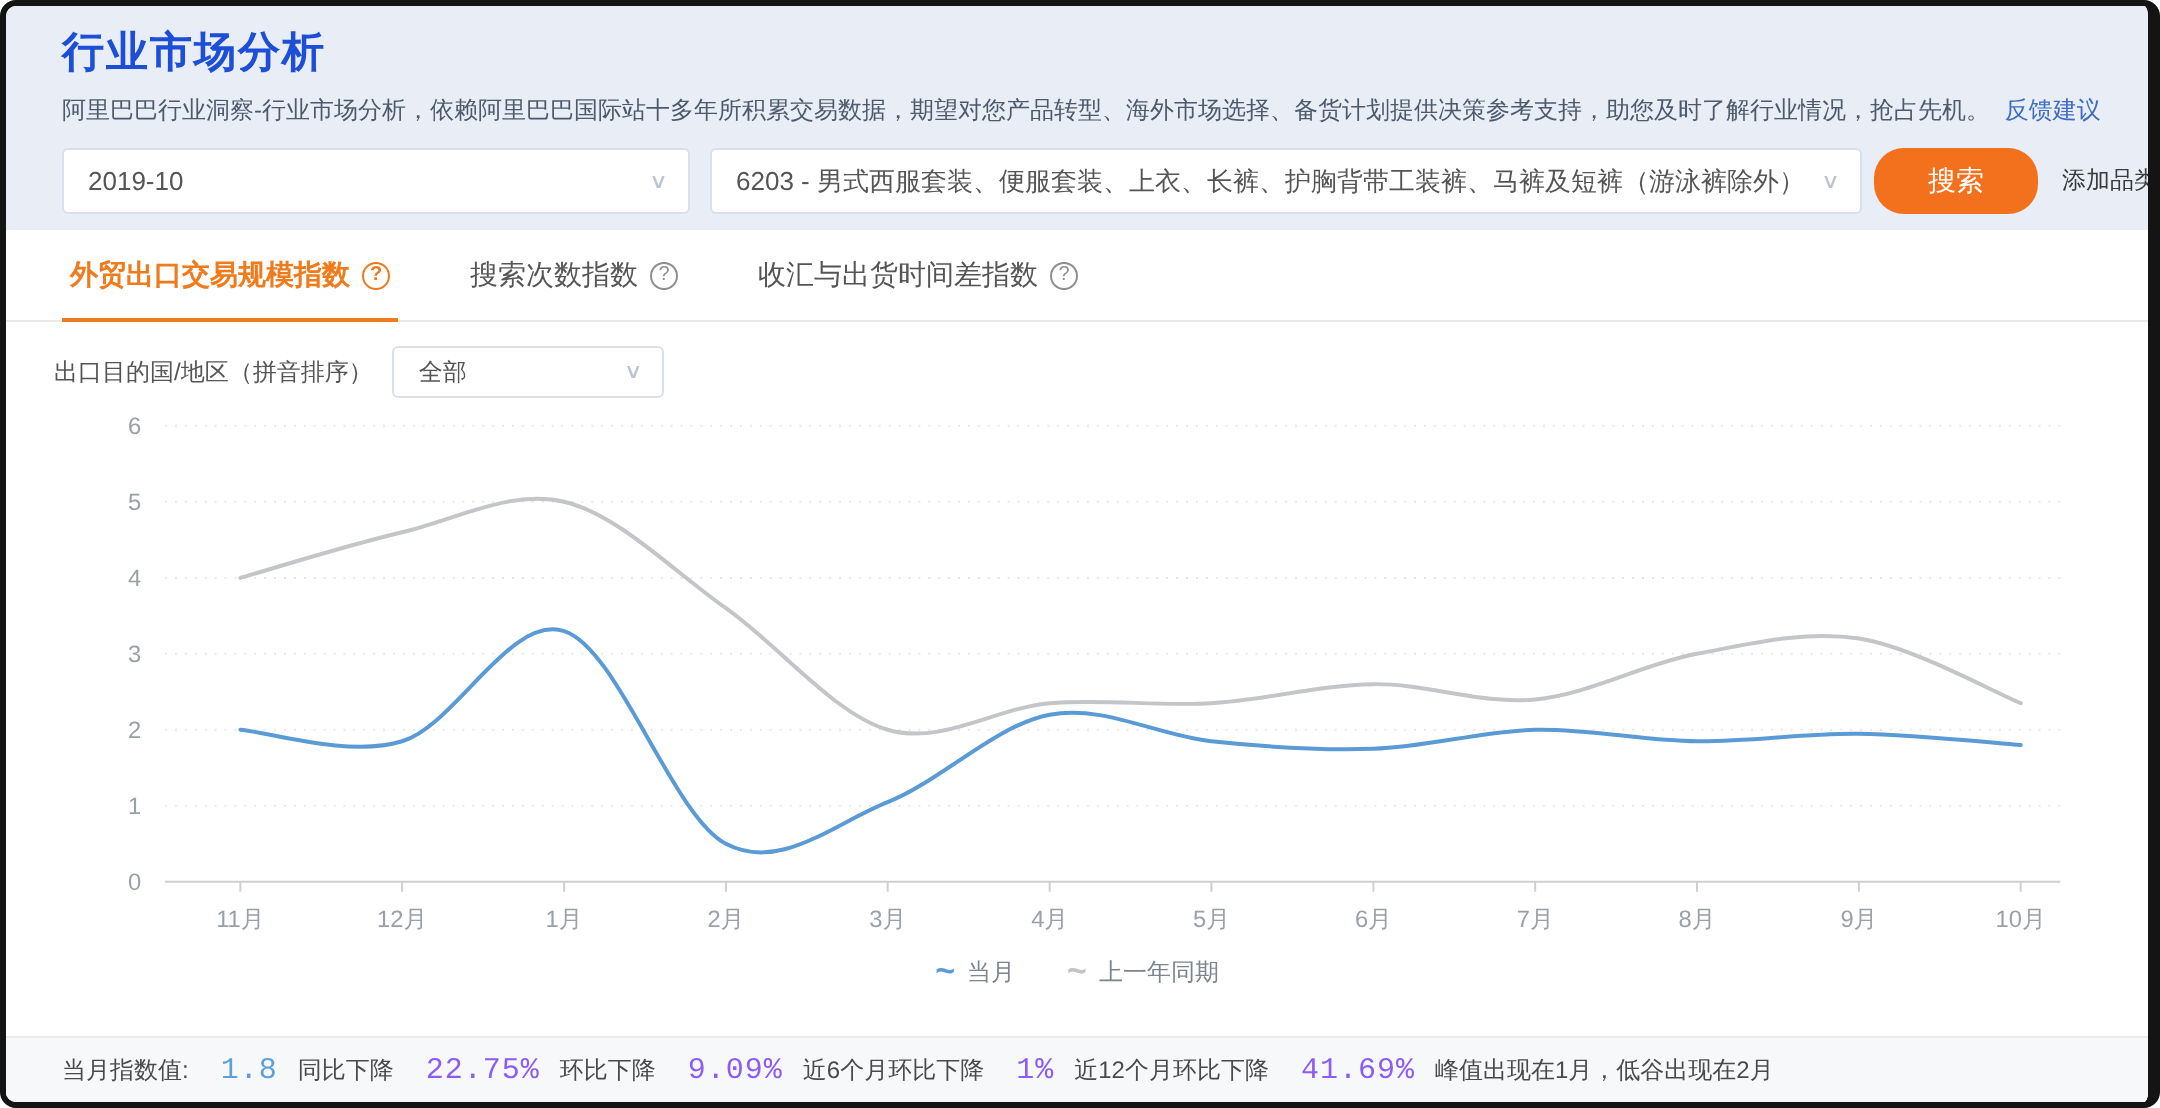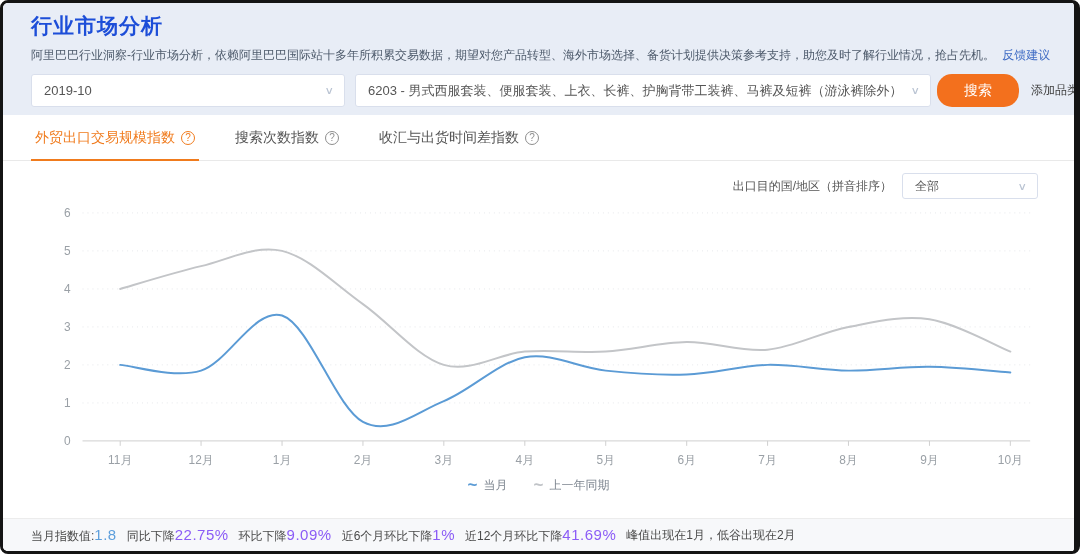--- a/index.html
+++ b/index.html
@@ -48,46 +48,46 @@
   .content { flex:1; background:#fff; display:flex; flex-direction:column; }
   .tabs {
     display:flex; gap:32px; padding:14px 28px 0;
     border-bottom:1px solid #e9e9e9;
   }
   .tab {
     font-size:14px; color:#555; padding:0 4px 12px;
     display:flex; align-items:center; gap:6px; cursor:pointer;
     border-bottom:2px solid transparent; margin-bottom:-1px;
   }
-  .tab.active { color:#f07b1d; border-bottom-color:#f07b1d; }
+  .tab.active { color:#f07b1d; border-bottom-color:#f07b1d;font-weight:bold; }
   .qmark {
     width:14px; height:14px; border-radius:50%;
     border:1px solid #8e8e8e; color:#8e8e8e;
     font-size:10px; line-height:12px; text-align:center; display:inline-block;
   }
   .tab.active .qmark { border-color:#f07b1d; color:#f07b1d; }
   
   .chart-area { flex:1; padding:10px 24px 0; }
-  .chart-header { display:flex; justify-content:flex-end; align-items:center; margin:2px 12px 4px 0; }
+  .chart-header { display:flex; align-items:center; margin:2px 12px 4px 0; }
   .region-label { font-size:12px; color:#555; margin-right:10px; }
   .region-select { width:136px; height:26px; font-size:12px; }
   .legend { display:flex; justify-content:center; gap:26px; margin-top:2px; }
   .legend-item { display:flex; align-items:center; gap:6px; font-size:12px; color:#7d858f; cursor:pointer; }
   .legend-wave { font-size:17px; font-weight:bold; line-height:10px; }
   .wave-blue { color:#5b9bd5; }
   .wave-gray { color:#c0c3c7; }
   
   .statusbar {
     flex:0 0 33px; height:33px;
     background:#f7f8fa; border-top:1px solid #ececec;
     display:flex; align-items:center; padding:0 28px;
     font-size:12px; color:#4a4a4a; white-space:nowrap;
   }
   .statusbar .seg { display:flex; align-items:baseline; margin-right:10px; }
-  .seg .val { font-size:15px; margin-left:0; letter-spacing:.5px; }
+  .seg .val { font-size:15px; margin-left:16px; letter-spacing:.5px;font-family:Liberation Mono, monospace; }
   .val-blue { color:#5e9fdc; }
   .val-orange { color:#8b5cf6; }
   svg text { font-family:"Liberation Sans","DejaVu Sans",sans-serif; }
 </style>
 </head>
 <body>
 
 <div class="frame">
 
   <div class="topbar">

